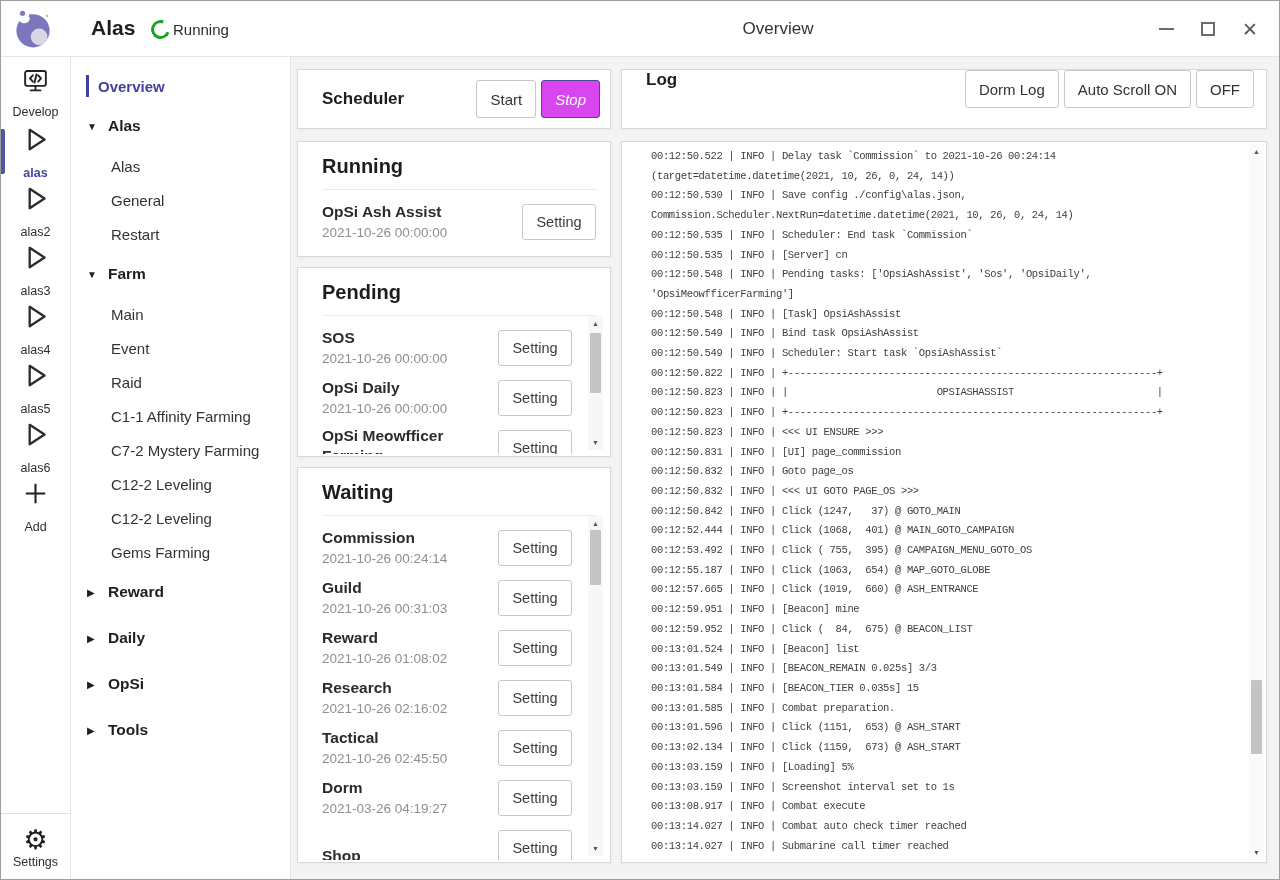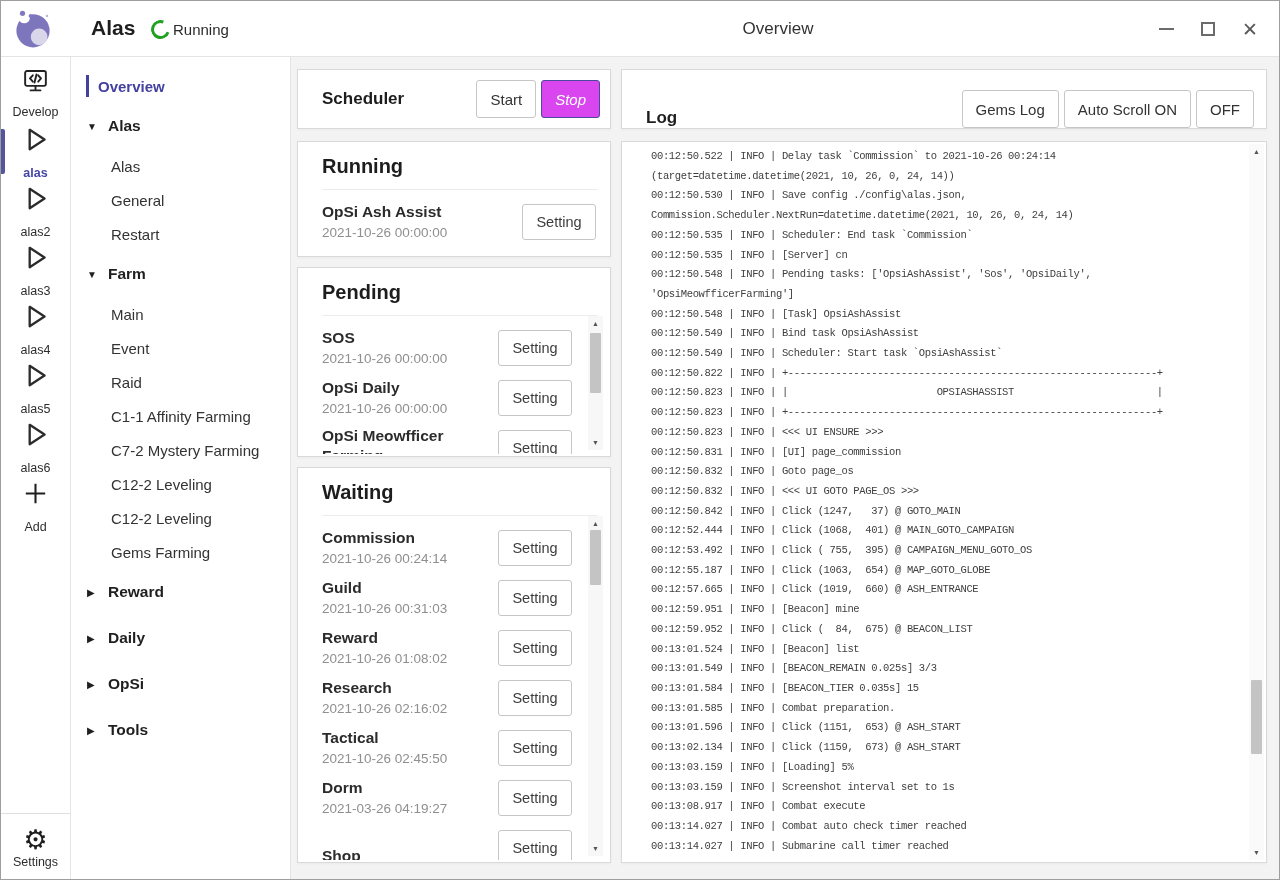--- a/index.html
+++ b/index.html
@@ -58,21 +58,21 @@
   .nav-arrow { font-size:10px; color:#1f1f1f; width:11px; }
   .nav-child { height:34px; display:flex; align-items:center; padding-left:40px;
     color:#333; cursor:pointer; }
 
   
   .panel { position:absolute; background:#fff; border:1px solid #d9d9d9;
     box-shadow:0 1px 3px rgba(0,0,0,.04); }
   #scheduler-panel { left:296px; top:68px; width:314px; height:60px;
     display:flex; align-items:center; padding:0 10px 0 24px; }
   #log-header-panel { left:620px; top:68px; width:646px; height:60px;
-    display:flex; align-items:flex-end; padding:0 12px 0 24px; }
+    display:flex; align-items:flex-start; padding:0 12px 0 24px; }
   .panel-title { font-size:17px; font-weight:600; color:#1d1d1d; flex:1; }
   .btn { display:inline-flex; align-items:center; justify-content:center; background:#fff;
     border:1px solid #c6c6c6; border-radius:3px; font-size:15px; color:#333;
     font-family:inherit; cursor:pointer; padding:0 13px; height:38px; }
   .btn + .btn { margin-left:5px; }
   .btn-primary { background:#d946ef; border-color:#4a4b9d; color:#fff;font-style:italic; }
 
   .section-panel { padding:0 14px 0 24px; }
   .section-head { font-size:20px; font-weight:600; color:#1d1d1d; padding:13px 0 11px; }
   .section-divider { border-top:1px solid #ececec; margin-right:-2px; }
@@ -349,21 +349,21 @@
       </div>
     <div class="vscroll" id="waiting-scroll">
       <div class="vscroll-arrow">▲</div>
       <div class="vscroll-thumb"></div>
       <div class="vscroll-arrow" style="position:absolute;bottom:0;left:0;right:0;">▼</div>
     </div>
   </div>
 
   <div class="panel" id="log-header-panel">
     <div class="panel-title">Log</div>
-    <button class="btn">Gems Log</button>
+    <button class="btn">Dorm Log</button>
     <button class="btn">Auto Scroll ON</button>
     <button class="btn">OFF</button>
   </div>
 
   <div class="panel" id="log-panel">
     <pre id="log-pre">00:12:50.522 | INFO | Delay task `Commission` to 2021-10-26 00:24:14
 (target=datetime.datetime(2021, 10, 26, 0, 24, 14))
 00:12:50.530 | INFO | Save config ./config\alas.json,
 Commission.Scheduler.NextRun=datetime.datetime(2021, 10, 26, 0, 24, 14)
 00:12:50.535 | INFO | Scheduler: End task `Commission`

